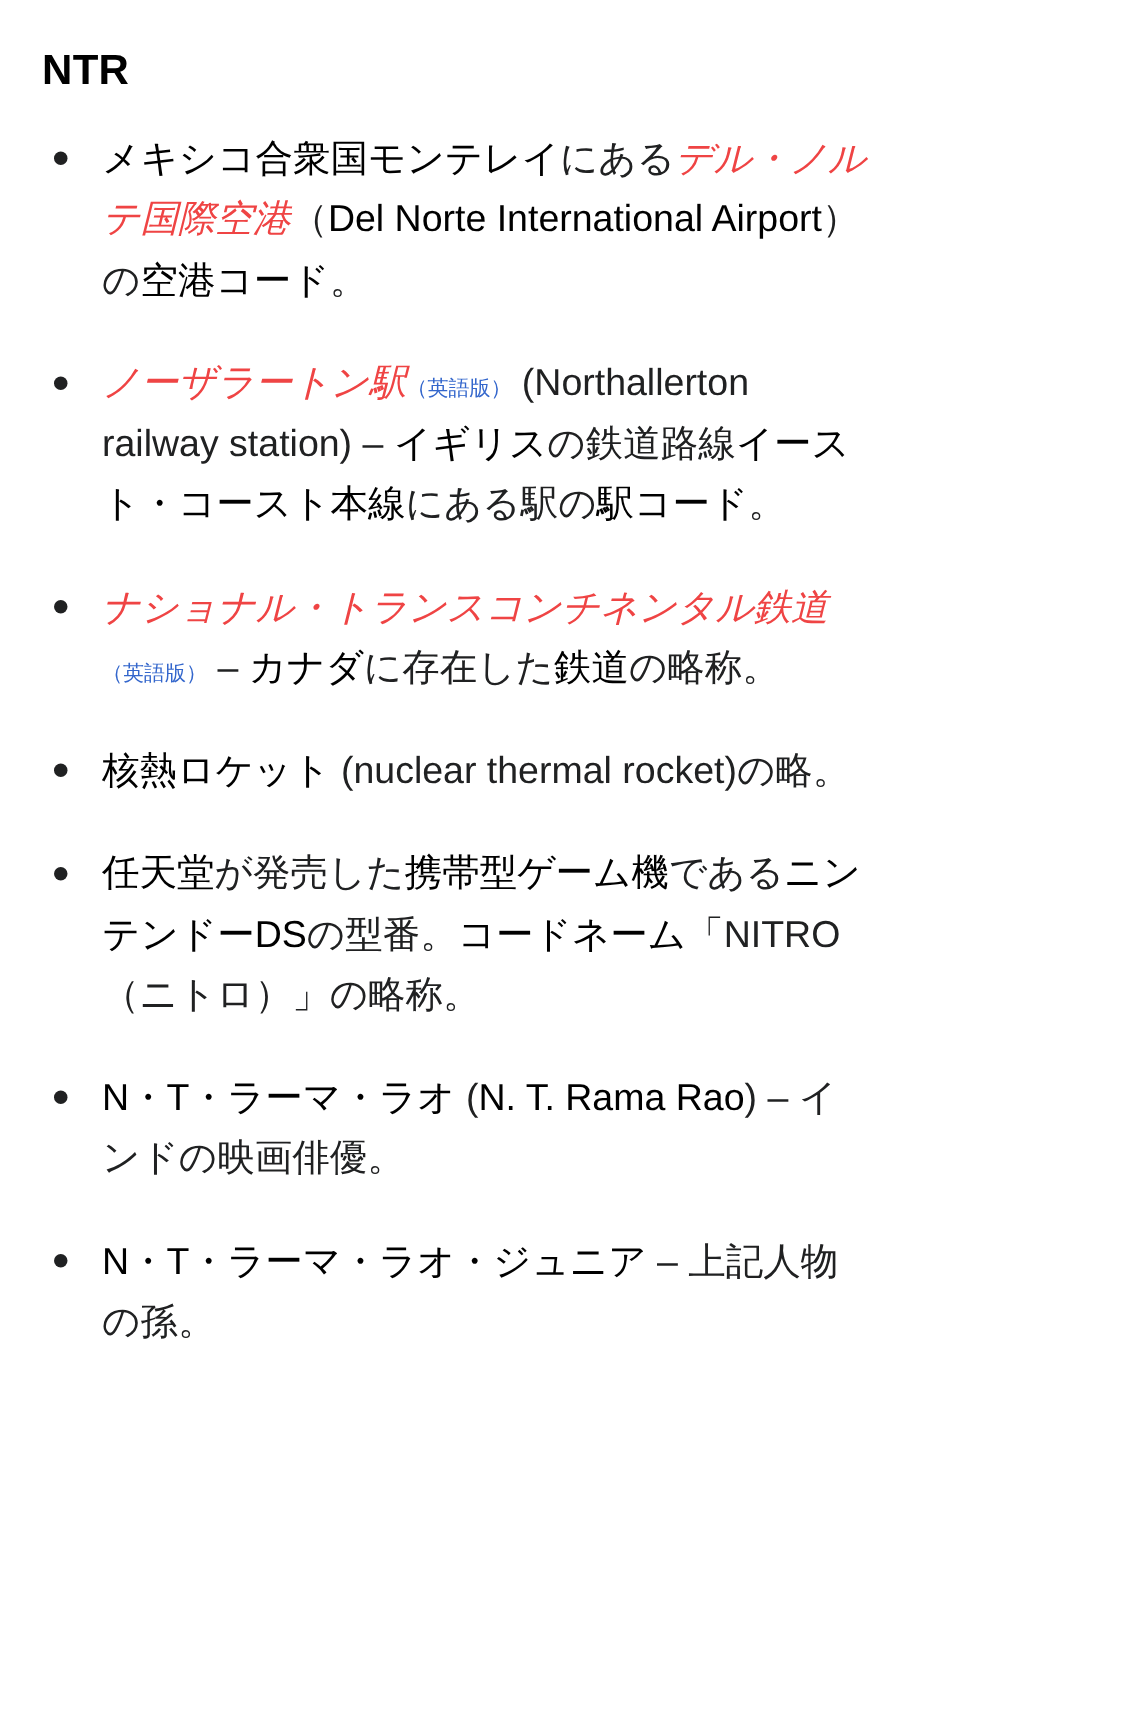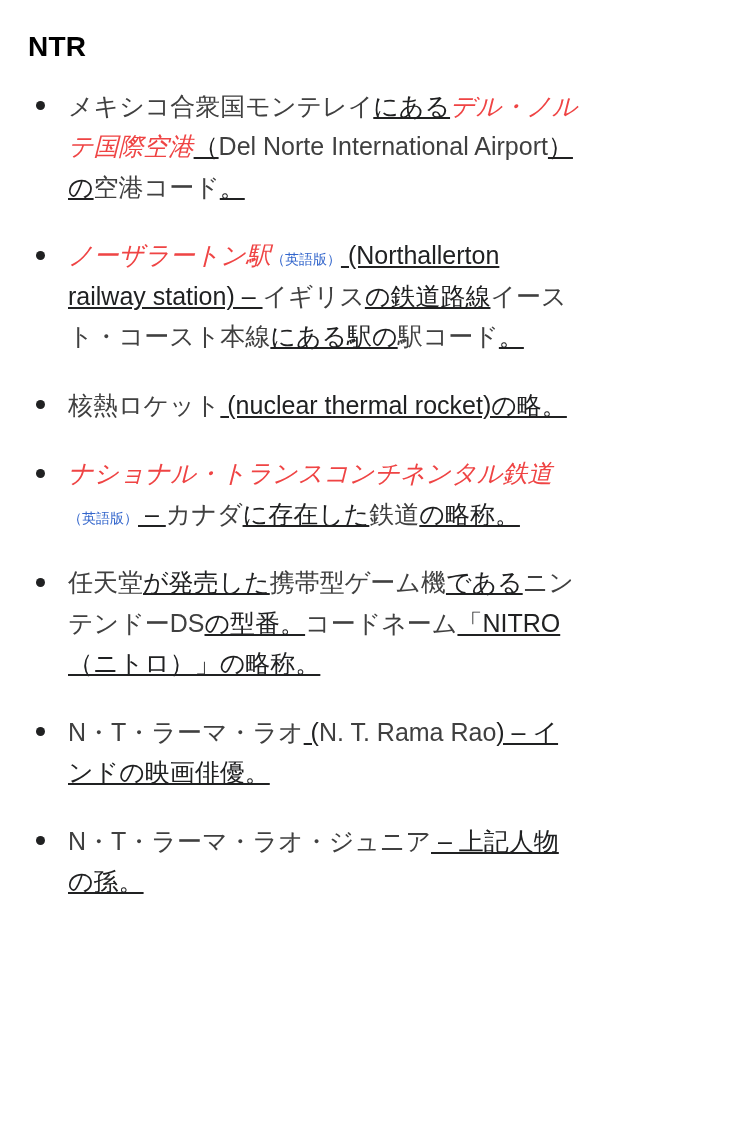--- a/index.html
+++ b/index.html
@@ -47,45 +47,44 @@
   .bullet {
     position: absolute;
     left: 8px;
     top: 0.62em;
     width: 9px;
     height: 9px;
     border-radius: 50%;
     background: #202122;
   }
   a.lk {
-    color: #404040;
+    color: #000000;
     text-decoration: none;
   }
   a.red {
     color: #ef4444;
     text-decoration: none;
     font-style: italic;
   }
   .small-link {
     font-size: 14px;
     color: #3366cc;
     text-decoration: none;
   }
   .plain {
     color: #202122;
-    text-decoration: underline;
   }
 </style>
 </head>
 <body>
 
 <div class="page">
   <h1 class="page-title">NTR</h1>
   <ul class="def-list" id="def-list">
       <li><span class="bullet"></span><a class="lk" href="#">メキシコ合衆国モンテレイ</a><span class="plain">にある</span><a class="lk red" href="#">デル・ノルテ国際空港</a><span class="plain">（</span><a class="lk" href="#">Del Norte International Airport</a><span class="plain">）の</span><a class="lk" href="#">空港コード</a><span class="plain">。</span></li>
       <li><span class="bullet"></span><a class="lk red" href="#">ノーザラートン駅</a><a class="small-link" href="#">（英語版）</a><span class="plain"> (Northallerton railway station) – </span><a class="lk" href="#">イギリス</a><span class="plain">の鉄道路線</span><a class="lk" href="#">イースト・コースト本線</a><span class="plain">にある駅の</span><a class="lk" href="#">駅コード</a><span class="plain">。</span></li>
+      <li><span class="bullet"></span><a class="lk red" href="#">ナショナル・トランスコンチネンタル鉄道</a><a class="small-link" href="#">（英語版）</a><span class="plain"> – </span><a class="lk" href="#">カナダ</a><span class="plain">に存在した</span><a class="lk" href="#">鉄道</a><span class="plain">の略称。</span></li>
       <li><span class="bullet"></span><a class="lk" href="#">核熱ロケット</a><span class="plain"> (nuclear thermal rocket)の略。</span></li>
-      <li><span class="bullet"></span><a class="lk red" href="#">ナショナル・トランスコンチネンタル鉄道</a><a class="small-link" href="#">（英語版）</a><span class="plain"> – </span><a class="lk" href="#">カナダ</a><span class="plain">に存在した</span><a class="lk" href="#">鉄道</a><span class="plain">の略称。</span></li>
       <li><span class="bullet"></span><a class="lk" href="#">任天堂</a><span class="plain">が発売した</span><a class="lk" href="#">携帯型ゲーム機</a><span class="plain">である</span><a class="lk" href="#">ニンテンドーDS</a><span class="plain">の型番。</span><a class="lk" href="#">コードネーム</a><span class="plain">「NITRO（ニトロ）」の略称。</span></li>
       <li><span class="bullet"></span><a class="lk" href="#">N・T・ラーマ・ラオ</a><span class="plain"> (</span><a class="lk" href="#">N. T. Rama Rao</a><span class="plain">) – インドの映画俳優。</span></li>
       <li><span class="bullet"></span><a class="lk" href="#">N・T・ラーマ・ラオ・ジュニア</a><span class="plain"> – 上記人物の孫。</span></li>
     </ul>
 </div>
 
 </body></html>

